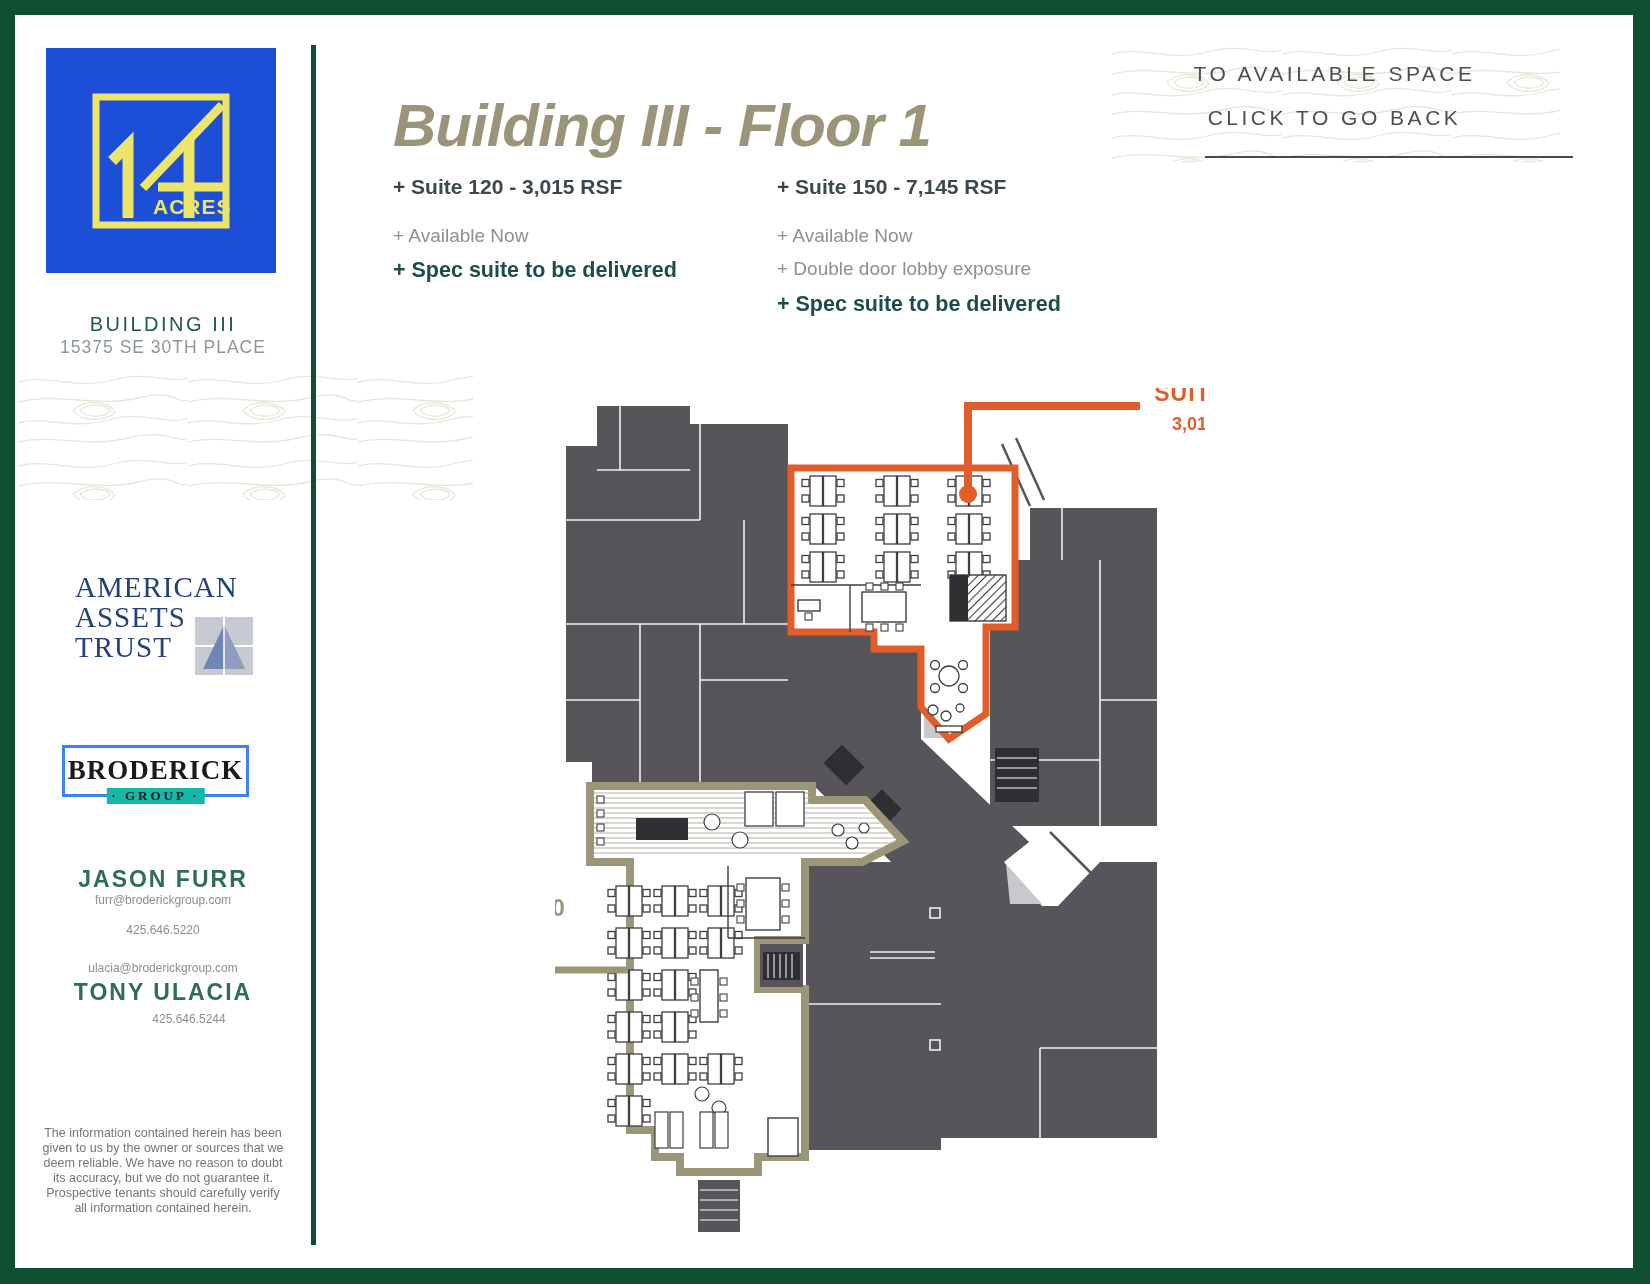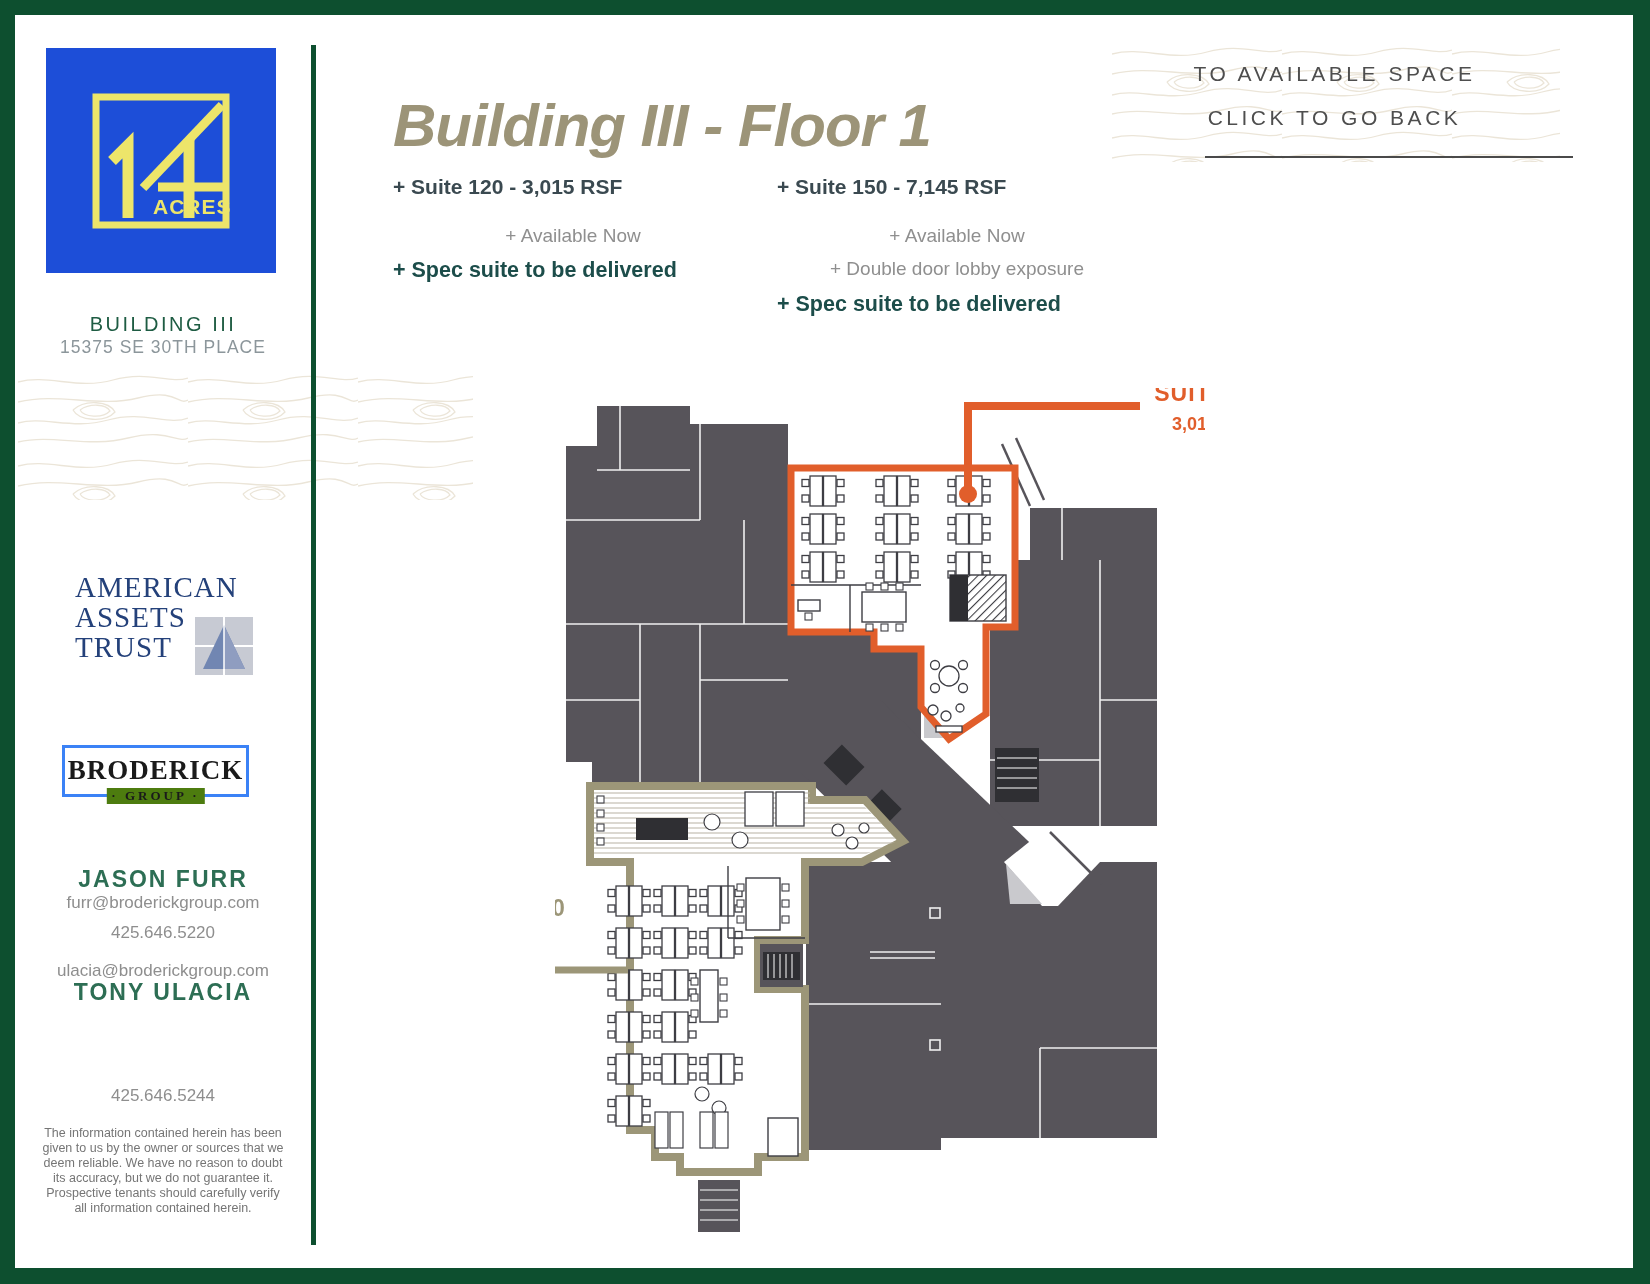--- a/index.html
+++ b/index.html
@@ -16,33 +16,33 @@
   .bldg-addr{left:0px;top:322px;width:296px;text-align:center;color:#8C969B;
              font-size:17.5px;letter-spacing:1px;}
   .aat{left:60px;top:557px;color:#24417A;font-family:"Liberation Serif",serif;
        font-size:29px;line-height:30px;letter-spacing:1px;}
   .aat-icon{left:180px;top:602px;}
   .brod-box{left:47px;top:730px;width:181px;height:46px;border:3px solid #3b82f6;
             text-align:center;}
   .brod-name{font-family:"Liberation Serif",serif;font-weight:bold;font-size:27px;
              letter-spacing:1px;color:#1A1A1A;line-height:44px;}
   .brod-group{position:absolute;left:50%;bottom:-10px;transform:translateX(-50%);
-              background:#4d7c0f;padding:0 5px;font-family:"Liberation Serif",serif;
+              background:#14b8a6;padding:0 5px;font-family:"Liberation Serif",serif;
               font-weight:bold;font-size:13px;letter-spacing:3px;color:#1A1A1A;white-space:nowrap;}
   .contact-name{width:296px;left:0;text-align:center;color:#2D6E54;font-weight:bold;
                 font-size:23px;letter-spacing:2px;}
-  .contact-line{width:296px;left:0;text-align:center;color:#8E8E8E;font-size:17px;}
+  .contact-line{width:296px;left:0;text-align:center;color:#8E8E8E;font-size:12px;}
   .disclaimer{left:25px;top:1111px;width:246px;text-align:center;color:#757575;
               font-size:12.5px;line-height:15px;}
 
   
   .title{left:378px;top:76px;color:#9C9478;font-weight:bold;font-size:60px;letter-spacing:-1px;font-style:italic;}
   .suite-col{width:360px;}
   .s-head{color:#3A4950;font-weight:bold;font-size:21px;}
-  .s-gray{color:#8F8F8F;font-size:19px;text-align:center;}
+  .s-gray{color:#8F8F8F;font-size:19px;}
   .s-teal{color:#1C4D4A;font-weight:bold;font-size:21.5px;}
   .back-block{left:1097px;top:25px;width:445px;height:122px;}
   .back-text{position:absolute;left:0;top:12px;width:100%;text-align:center;color:#4E4E4E;
              font-size:21px;letter-spacing:3.5px;line-height:44px;}
   .back-underline{left:1190px;top:141px;width:368px;height:0;border-top:2px solid #4A4A4A;}
   svg text{font-family:"Liberation Sans",sans-serif;}
 </style>
 </head>
 <body>
 
@@ -102,21 +102,21 @@
       <div class="brod-name">BRODERICK</div>
       <div class="brod-group">· GROUP ·</div>
     </div>
 
     <div class="abs contact-name" style="top:851px;">JASON FURR</div>
     <div class="abs contact-line" style="top:878px;">furr@broderickgroup.com</div>
     <div class="abs contact-line" style="top:908px;">425.646.5220</div>
 
     <div class="abs contact-name" style="top:964px;">TONY ULACIA</div>
     <div class="abs contact-line" style="top:946px;">ulacia@broderickgroup.com</div>
-    <div class="abs contact-line" style="top:1071px;">425.646.5244</div>
+    <div class="abs contact-line" style="top:997px;padding-left:26px;">425.646.5244</div>
 
     <div class="abs disclaimer">The information contained herein has been given to us by the owner or sources that we deem reliable. We have no reason to doubt its accuracy, but we do not guarantee it. Prospective tenants should carefully verify all information contained herein.</div>
 
     <div class="abs divider"></div>
 
     <div class="abs title">Building III - Floor 1</div>
 
     <div class="abs back-block">
       <div class="back-text">
         <div>TO AVAILABLE SPACE</div>

